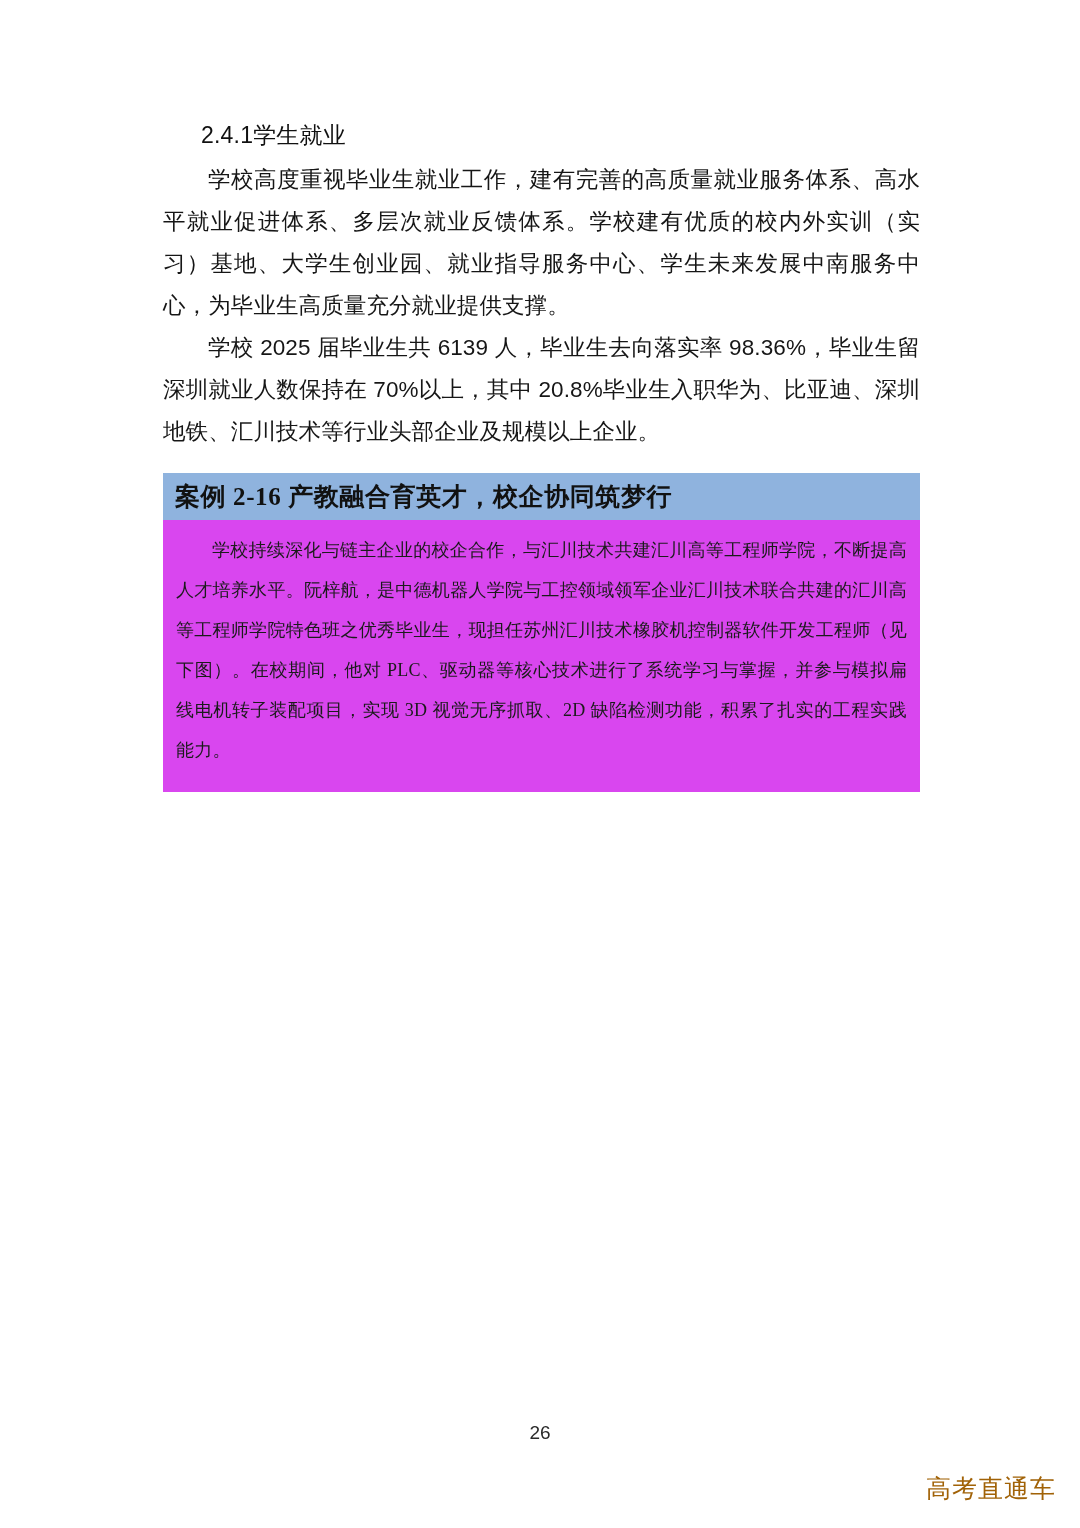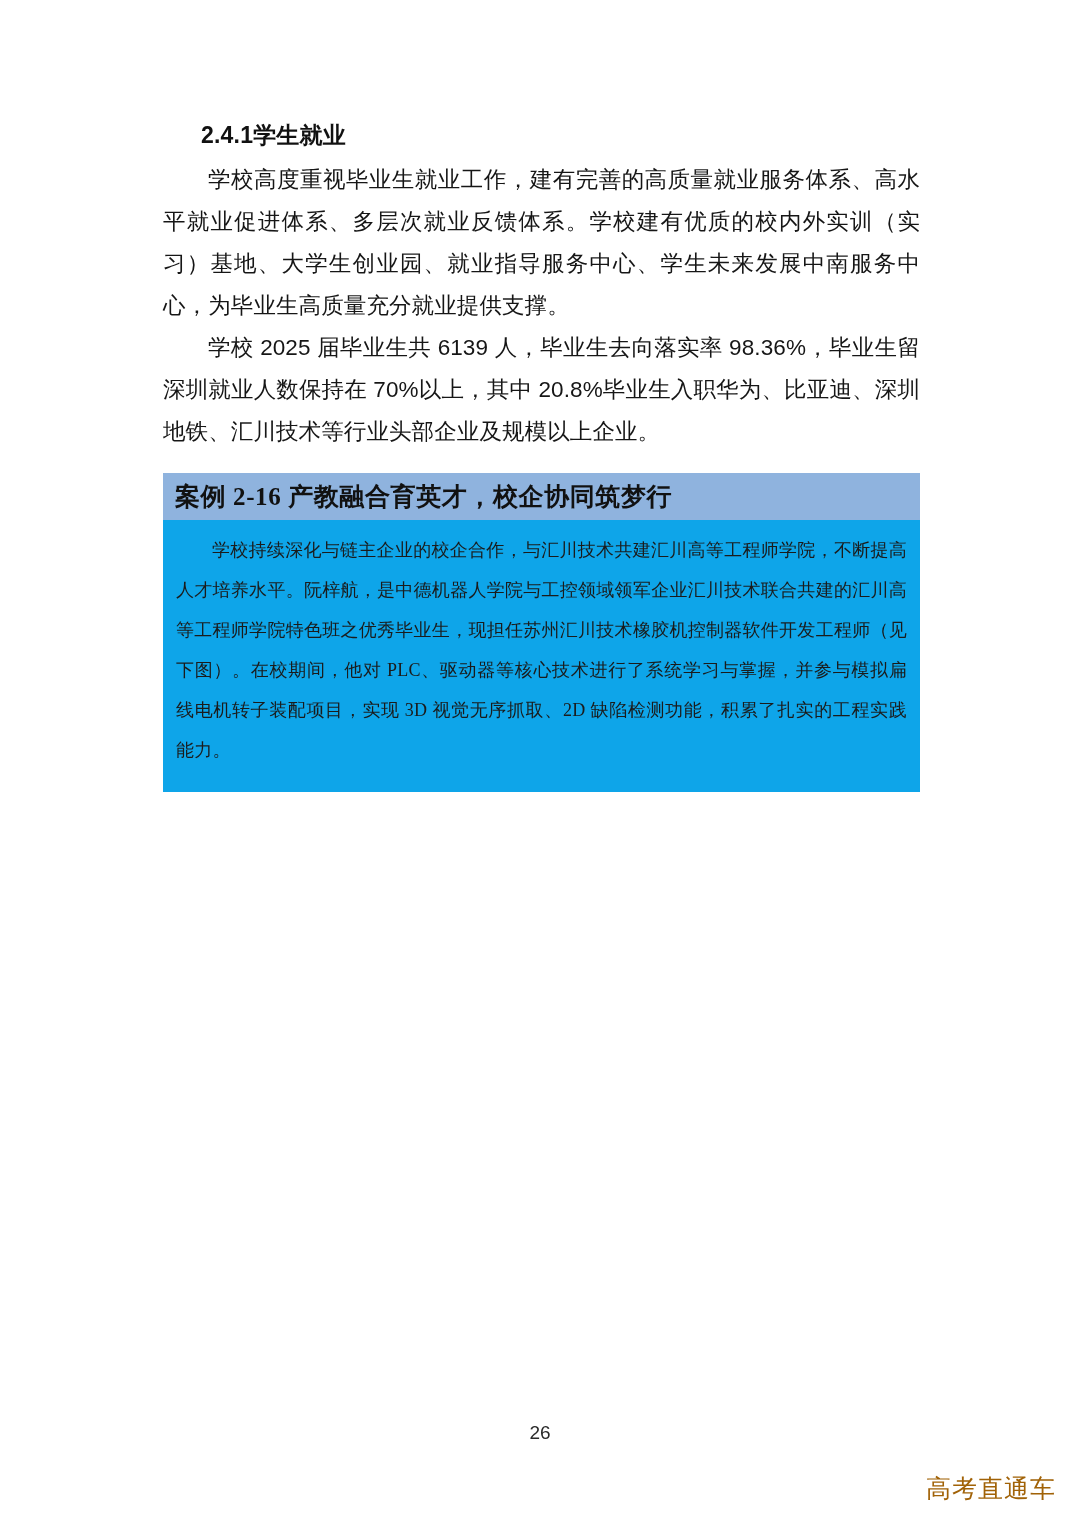--- a/index.html
+++ b/index.html
@@ -22,21 +22,21 @@
   #content {
     position: absolute;
     left: 163px;
     top: 118px;
     width: 757px;
   }
 
   
   .section-heading {
     font-family: "Liberation Sans", "DejaVu Sans", sans-serif;
-    font-weight: bold;
+    font-weight: normal;
     font-size: 23px;
     line-height: 1.5;
     margin: 0 0 6px 0;
     padding-left: 38px;
     letter-spacing: 0.2px;
     color: #111111;
   }
 
   
   .body-para {
@@ -48,21 +48,21 @@
     text-justify: inter-ideograph;
     text-indent: 2em;
     color: #161616;
     letter-spacing: 0.1px;
   }
 
   
   .case-box {
     margin-top: 20px;
     width: 757px;
-    background: #0ea5e9;
+    background: #d946ef;
     box-sizing: border-box;
   }
   .case-title-bar {
     background: #8fb3de;
     padding: 7px 0 7px 12px;
     box-sizing: border-box;
   }
   .case-title {
     font-family: "Liberation Serif", "DejaVu Serif", serif;
     font-weight: bold;

